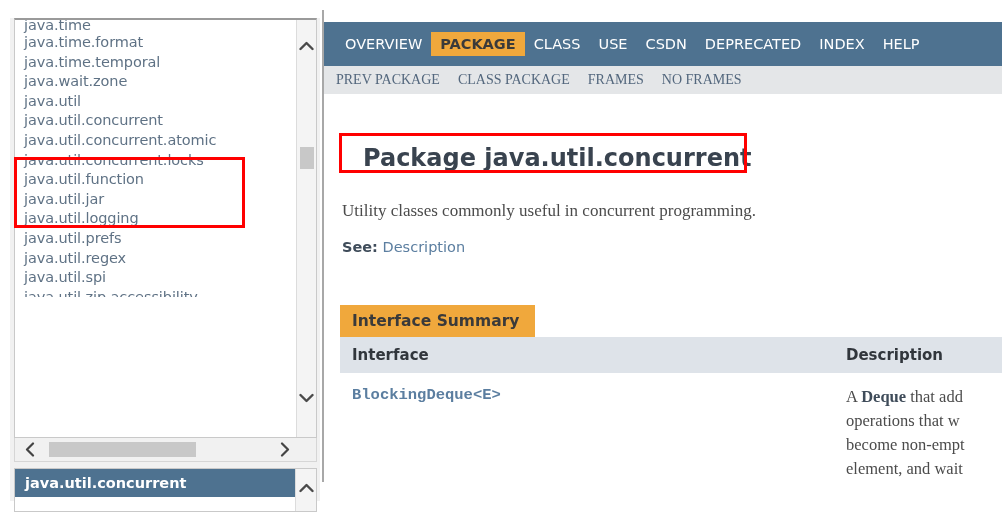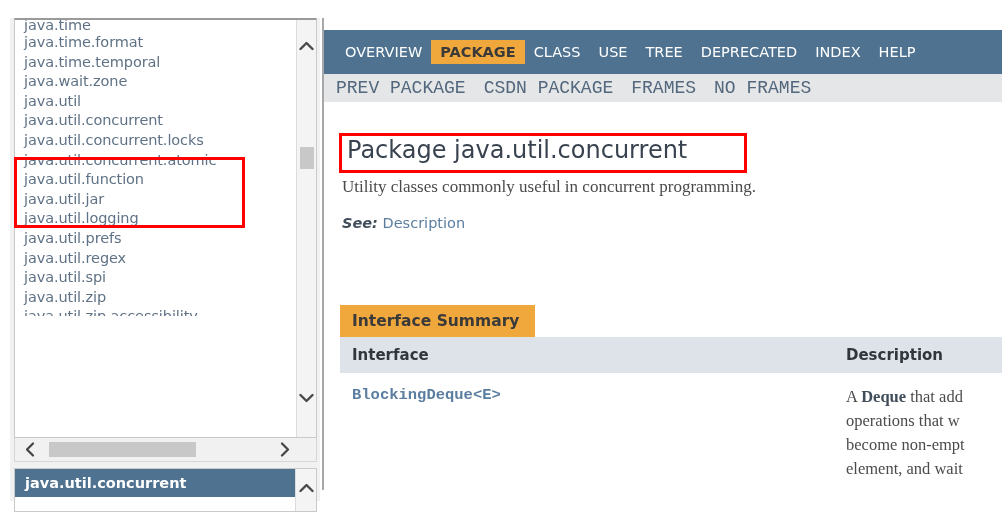--- a/index.html
+++ b/index.html
@@ -201,21 +201,21 @@
     height: 71px;
     border: 3px solid #ff0000;
     box-sizing: border-box;
     pointer-events: none;
   }
 
   
   #right-pane {
     position: absolute;
     left: 322px;
-    top: 18px;
+    top: 10px;
     width: 680px;
     height: 472px;
     background: #ffffff;
     border-left: 2px solid #a8a8a8;
     box-sizing: border-box;
     overflow: hidden;
   }
 
   #topnav {
     position: absolute;
@@ -253,41 +253,41 @@
     top: 56px;
     width: 680px;
     height: 28px;
     background: #e4e6e8;
     display: flex;
     align-items: center;
     padding-left: 12px;
     box-sizing: border-box;
   }
   #subnav .sub-item {
-    font-size: 18px;
+    font-size: 14px;
     color: #53677d;
-    font-family: Liberation Mono, monospace;
+    font-family: Liberation Serif, serif;
     margin-right: 18px;
     white-space: nowrap;
   }
   #subnav .sub-item.gap { }
 
   #content-block {
     position: absolute;
     left: 18px;
     top: 115px;
     width: 662px;
   }
 
   #pkg-title {
     font-size: 24px;
-    font-weight: normal;
+    font-weight: bold;
     color: #39434f;
     font-family: "DejaVu Sans", sans-serif;
-    margin: 0;
+    margin: 16px;
     padding: 3px 6px 3px 5px;
     display: inline-block;
     white-space: nowrap;
   }
 
   #red-box-title {
     position: absolute;
     left: 339px;
     top: 133px;
     width: 408px;
@@ -306,21 +306,21 @@
     white-space: nowrap;
   }
 
   #see-line {
     padding-top: 18px;
     font-size: 14.5px;
     font-family: "DejaVu Sans", sans-serif;
     color: #4b5563;
     white-space: nowrap;
   }
-  #see-label { font-weight: bold; color: #3f4c5a; font-style: italic; }
+  #see-label { font-weight: bold; color: #3f4c5a; }
   #see-link { color: #5b7ea0; }
 
   
   #summary-wrap {
     position: absolute;
     left: 340px;
     top: 305px;
     width: 662px;
   }
   #summary-caption {
@@ -389,29 +389,28 @@
   <div id="left-pane">
 
     <div id="pkg-list-frame">
       <div id="pkg-list">
           <div class="pkg-item clipped-top">java.time</div>
           <div class="pkg-item">java.time.format</div>
           <div class="pkg-item">java.time.temporal</div>
           <div class="pkg-item">java.wait.zone</div>
           <div class="pkg-item">java.util</div>
           <div class="pkg-item">java.util.concurrent</div>
+          <div class="pkg-item">java.util.concurrent.atomic</div>
           <div class="pkg-item">java.util.concurrent.locks</div>
-          <div class="pkg-item">java.util.concurrent.atomic</div>
           <div class="pkg-item">java.util.function</div>
           <div class="pkg-item">java.util.jar</div>
           <div class="pkg-item">java.util.logging</div>
           <div class="pkg-item">java.util.prefs</div>
           <div class="pkg-item">java.util.regex</div>
           <div class="pkg-item">java.util.spi</div>
-          <div class="pkg-item">java.util.zip</div>
           <div class="pkg-item clipped-bottom">java.util.zip.accessibility</div>
         </div>
 
       <div id="pkg-vscroll">
         <div class="arrow up">
           <svg width="15" height="10" viewBox="0 0 15 10">
               <path d="M1.5 8 L7.5 2 L13.5 8" stroke="#4a4a4a" stroke-width="2.4" fill="none" stroke-linecap="round" stroke-linejoin="round"></path>
             </svg>
         </div>
         <div class="thumb"></div>
@@ -453,30 +452,30 @@
   <div id="red-box-pkgs"></div>
 
   <div id="right-pane">
 
     <div id="topnav">
       <ul>
           <li>OVERVIEW</li>
           <li class="active">PACKAGE</li>
           <li>CLASS</li>
           <li>USE</li>
-          <li>TREE</li>
+          <li>CSDN</li>
           <li>DEPRECATED</li>
           <li>INDEX</li>
           <li>HELP</li>
         </ul>
     </div>
 
     <div id="subnav">
       <span class="sub-item">PREV PACKAGE</span>
-      <span class="sub-item">CSDN PACKAGE</span>
+      <span class="sub-item">CLASS PACKAGE</span>
       <span class="sub-item gap">FRAMES</span>
       <span class="sub-item">NO FRAMES</span>
     </div>
 
     <div id="content-block">
       <h1 id="pkg-title">Package java.util.concurrent</h1>
       <p id="pkg-desc">Utility classes commonly useful in concurrent programming.</p>
       <div id="see-line">
         <span id="see-label">See:</span>
         <span id="see-link">Description</span>

